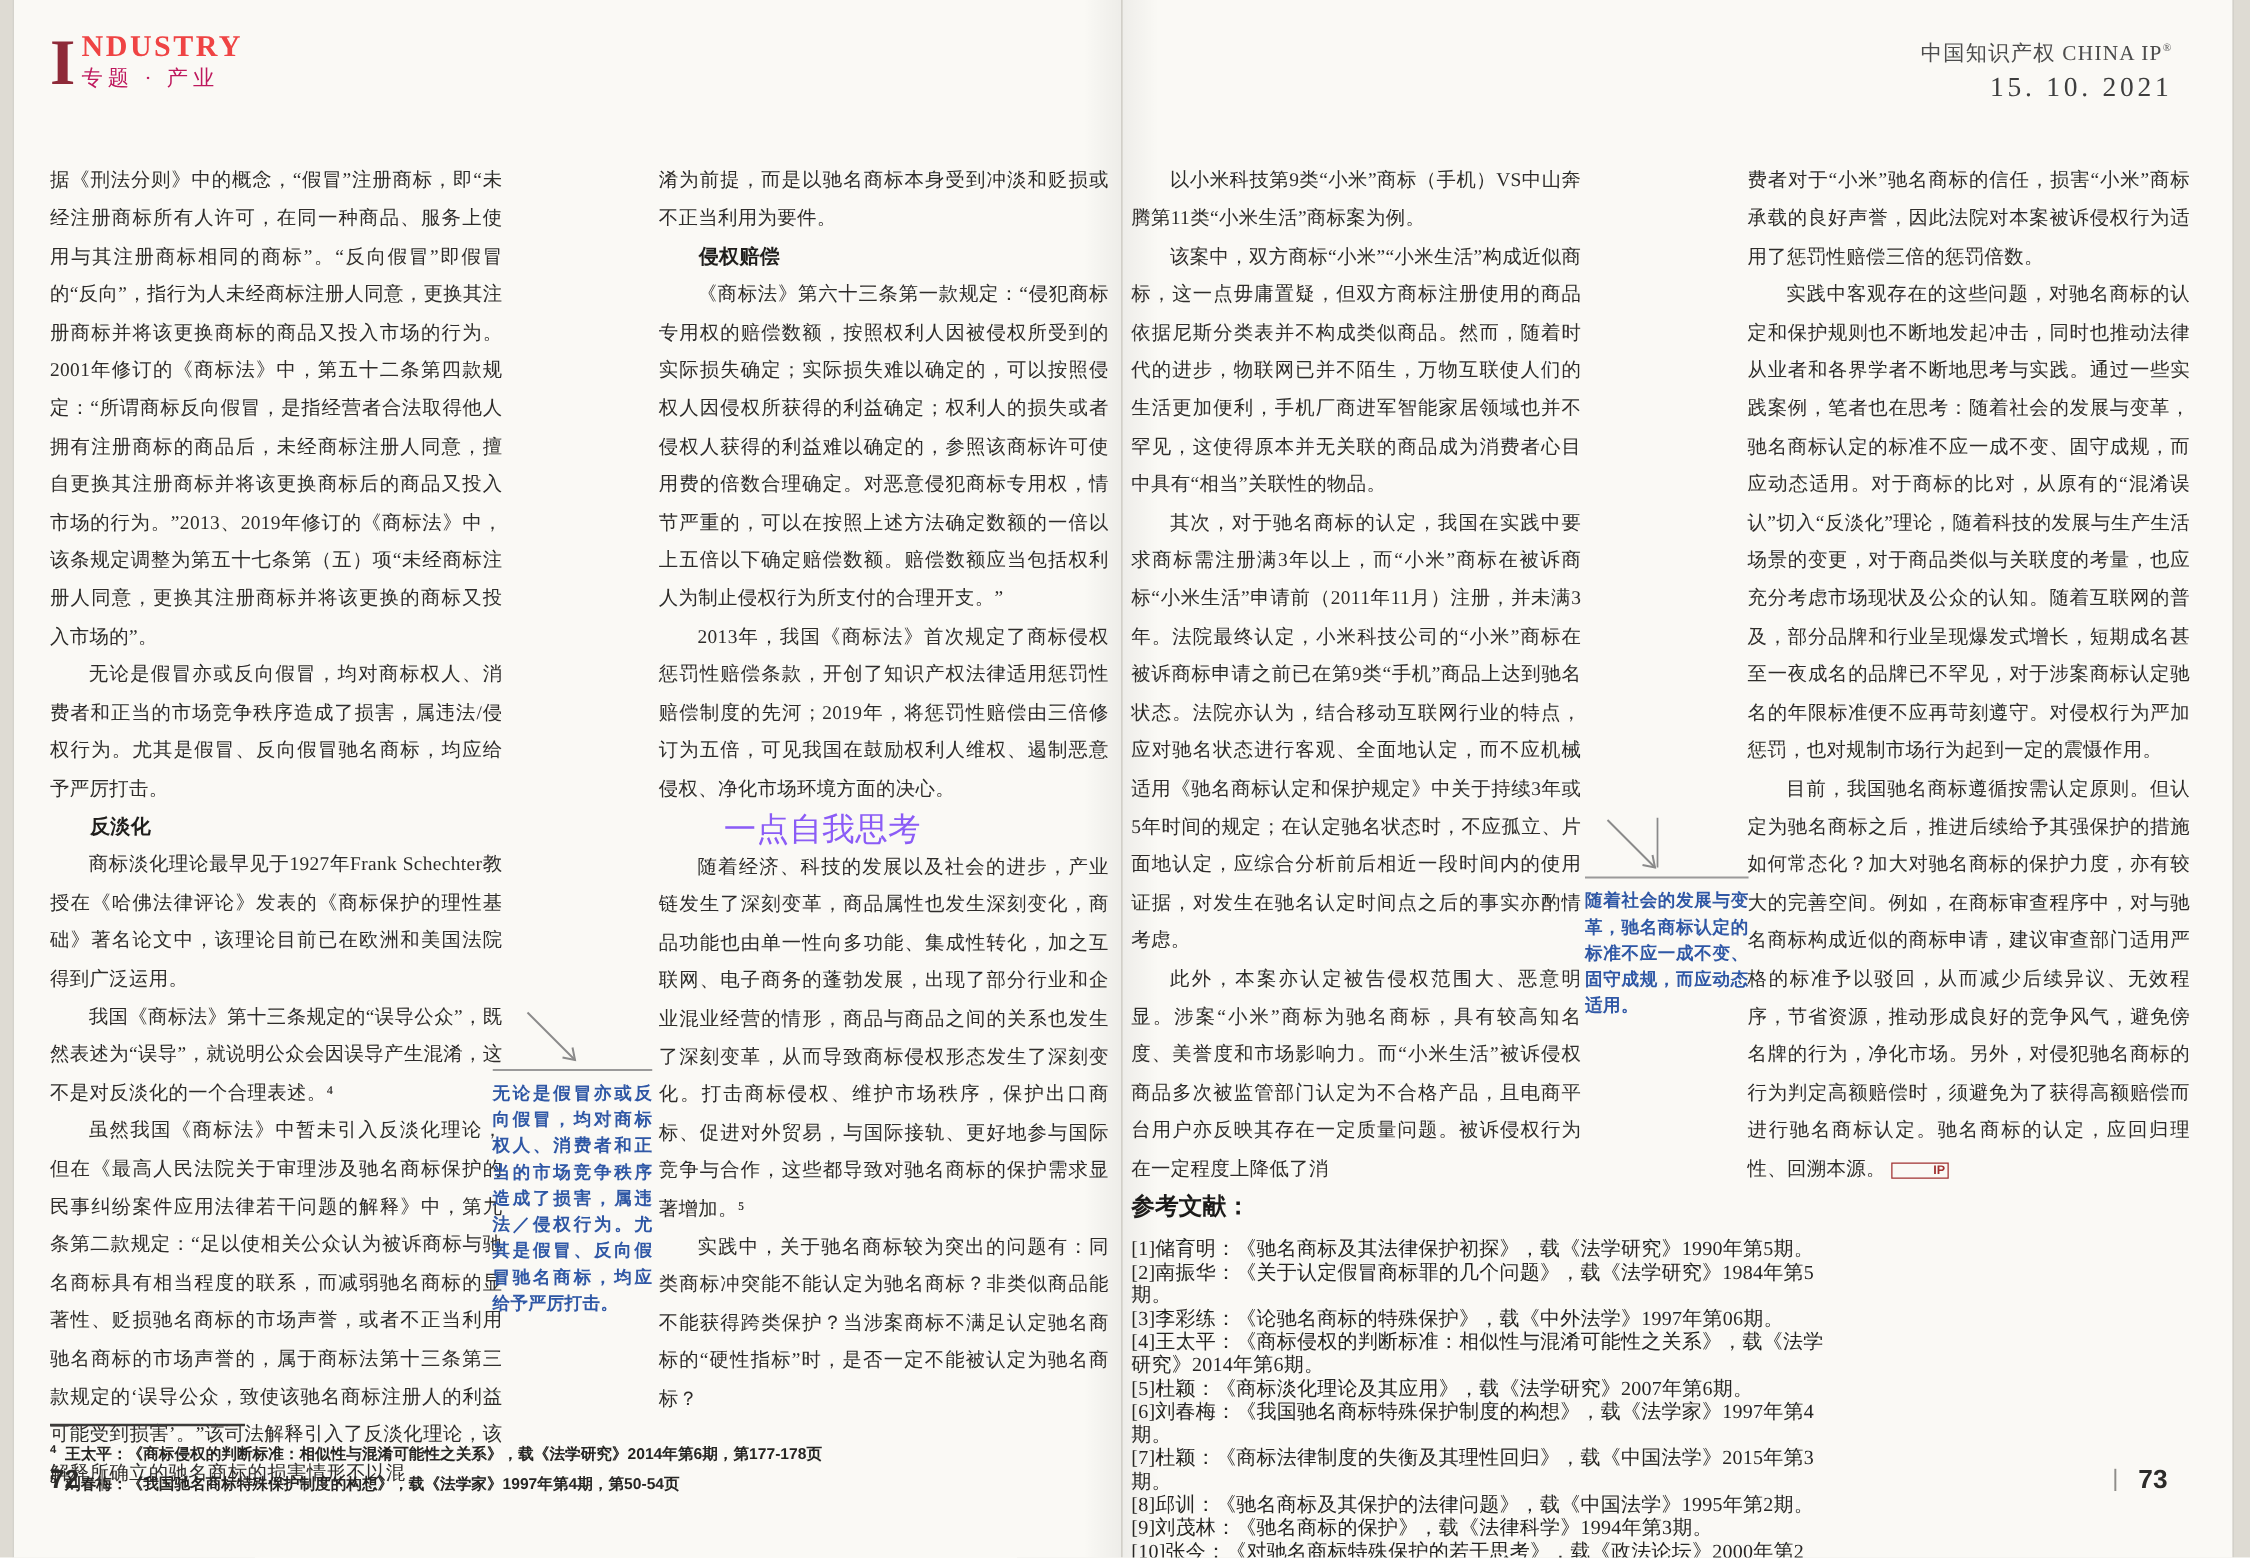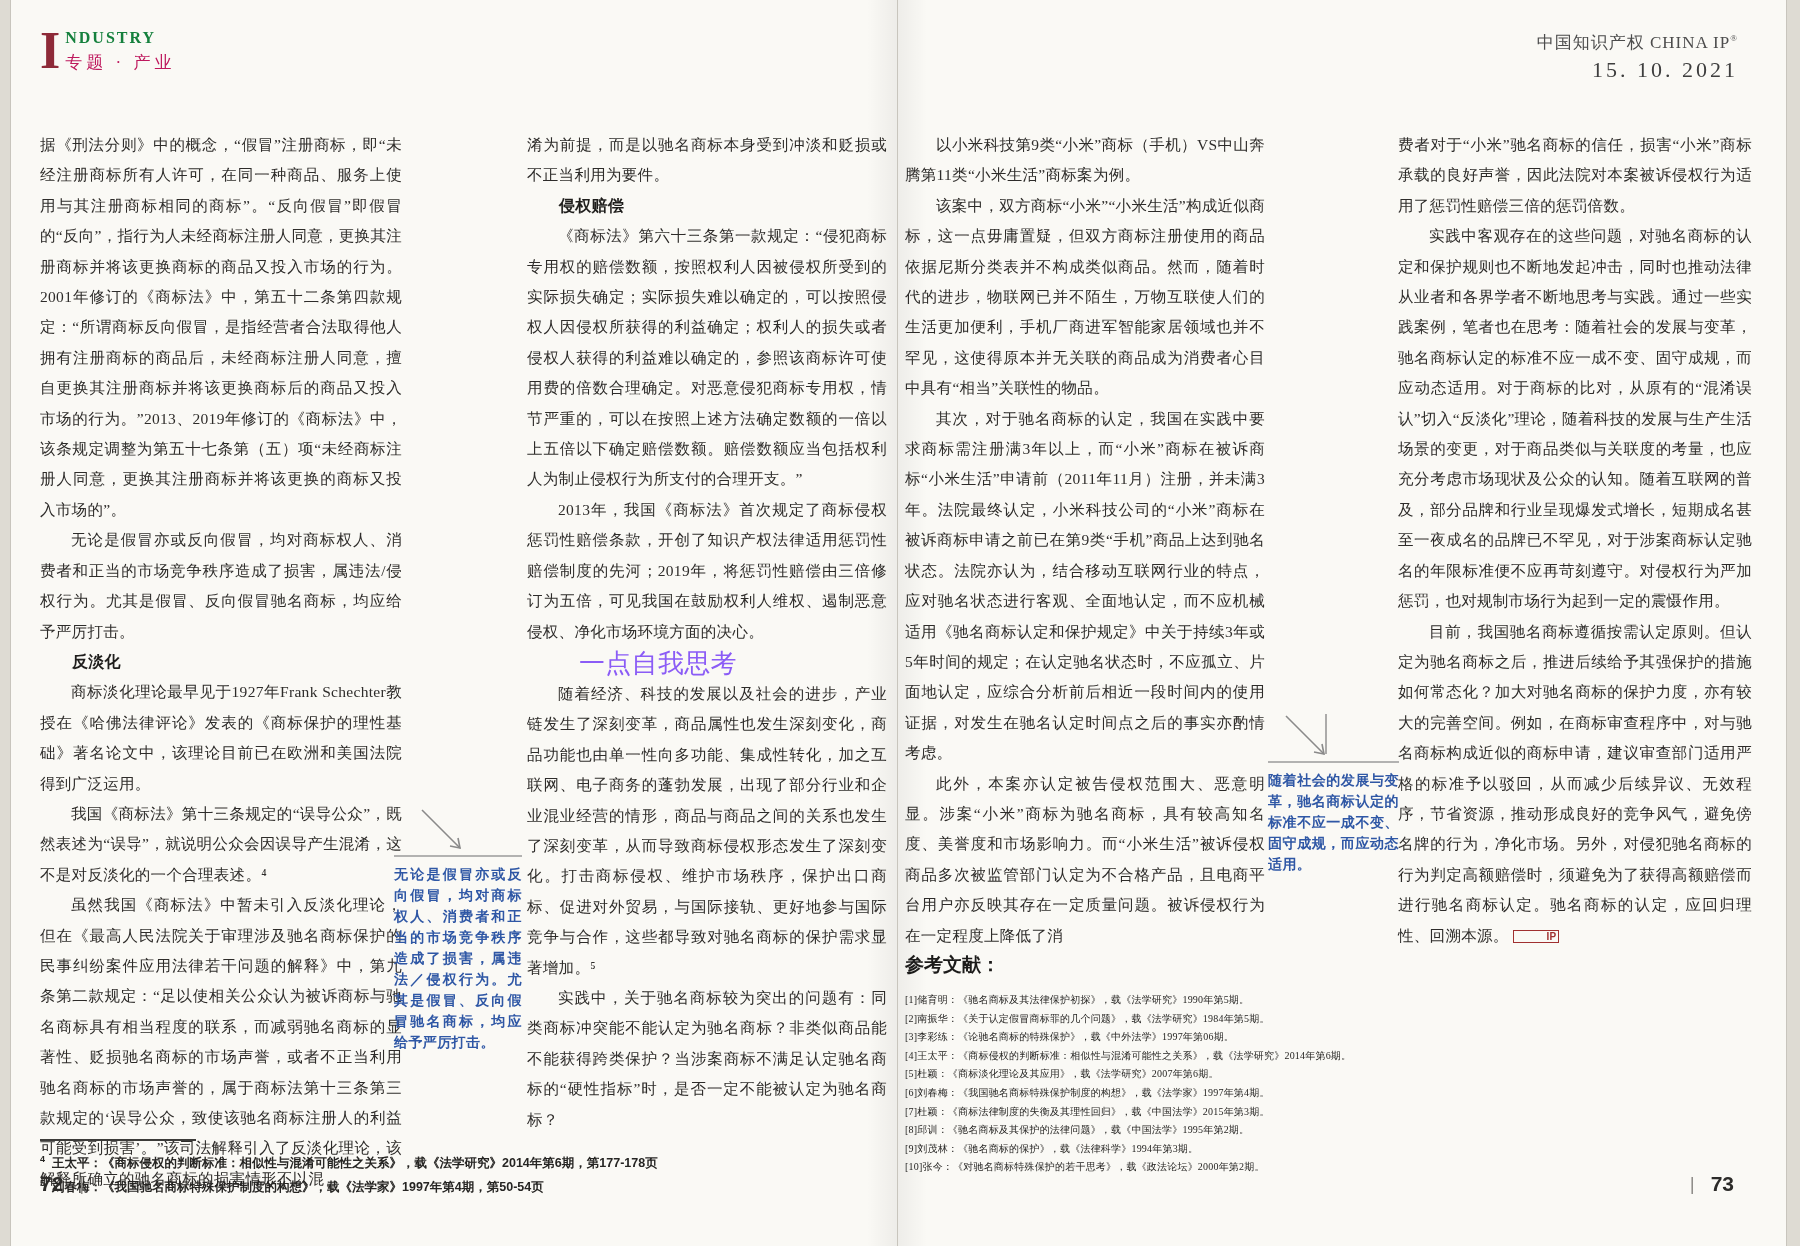--- a/index.html
+++ b/index.html
@@ -9,21 +9,21 @@
   .edge-line.l{left:10px;} .edge-line.c{left:897px;} .edge-line.r{left:1786px;}
   .fold-shade{position:absolute;top:0;bottom:0;left:867px;width:60px;
     background:linear-gradient(to right,rgba(0,0,0,0),rgba(0,0,0,0.05) 50%,rgba(0,0,0,0));}
   .edge-shade-l{position:absolute;top:0;bottom:0;left:0;width:10px;background:#dedbd3;}
   .edge-shade-r{position:absolute;top:0;bottom:0;left:1787px;width:13px;background:#dedbd3;}
 
   
   .hdr-left{position:absolute;left:40px;top:26px;display:flex;align-items:flex-start;}
   .hdr-initial{font-size:52px;line-height:50px;font-weight:bold;color:#8e2a38;margin-right:5px;}
   .hdr-stack{display:flex;flex-direction:column;}
-  .hdr-en{font-size:16px;line-height:24px;letter-spacing:2px;color:#15803d;font-weight:bold;}
+  .hdr-en{font-size:24px;line-height:24px;letter-spacing:2px;color:#ef4444;font-weight:bold;}
   .hdr-cn{font-size:17px;line-height:26px;letter-spacing:4px;color:#be185d;}
   .hdr-right{position:absolute;right:62px;top:26px;text-align:right;color:#4c4c4c;margin-left:20px;}
   .hdr-mag{font-size:17px;line-height:24px;letter-spacing:1px;}
   .hdr-mag sup{font-size:9px;}
   .hdr-date{font-size:22px;line-height:30px;letter-spacing:3px;color:#3e3e3e;}
 
   
   .col{position:absolute;top:130px;text-align:justify;color:#2e2c2a;
        font-size:15.5px;line-height:30.4px;letter-spacing:0.3px;}
   .col p{margin:0;text-indent:2em;}
@@ -33,35 +33,35 @@
   #r-col1{left:905px;width:360px;height:810px;}
   #r-col2{left:1398px;width:354px;height:1010px;}
   .subhead{font-family:"Liberation Sans","DejaVu Sans",sans-serif;font-weight:bold;
            font-size:16px;text-indent:1.8em;color:#1f1e1c;margin:0;}
   .bigheading{font-family:"Liberation Sans","DejaVu Sans",sans-serif;font-weight:normal;
            font-size:26px;line-height:32px;color:#8b5cf6;margin:30px 0 16px 0;text-indent:0;}
 
   
   .pullquote{position:absolute;width:128px;}
   #pq-left{left:394px;top:808px;}
-  #pq-right{left:1268px;top:714px;width:131px;}
+  #pq-right{left:1268px;top:654px;width:131px;}
   .pq-arrow{display:block;margin-bottom:4px;}
   .pq-text{font-family:"Liberation Sans","DejaVu Sans",sans-serif;font-weight:bold;
            font-size:14px;line-height:21px;color:#2f57a5;text-align:justify;letter-spacing:0.4px;}
 
   
   .fn-rule{position:absolute;left:40px;top:1139px;width:156px;height:2px;background:#3c3b39;}
   .footnotes{position:absolute;left:40px;top:1150px;width:640px;
      font-family:"Liberation Sans","DejaVu Sans",sans-serif;font-size:12.5px;
      line-height:19.5px;color:#262523;font-weight:600;}
   .footnotes sup{font-size:9px;margin-right:7px;}
   .references{position:absolute;left:905px;top:952px;width:560px;color:#262523;}
   .ref-title{font-family:"Liberation Sans","DejaVu Sans",sans-serif;font-weight:bold;
      font-size:19px;margin-bottom:13px;color:#1c1b1a;}
-  .ref-item{font-size:10px;line-height:18.6px;letter-spacing:0.2px;}
+  .ref-item{font-size:16px;line-height:18.6px;letter-spacing:0.2px;}
 
   
   .pagenum{position:absolute;top:1172px;font-family:"Liberation Sans","DejaVu Sans",sans-serif;
      font-size:21px;font-weight:bold;color:#2c2b29;display:flex;align-items:center;gap:16px;}
   #pn-left{left:40px;} #pn-right{right:66px;}
   .pgdiv{font-weight:400;color:#8f8d89;font-size:19px;}
 
   .ip-mark{display:inline-block;font-family:"Liberation Sans","DejaVu Sans",sans-serif;
      font-size:10px;font-weight:bold;color:#a03030;border:1.5px solid #a03030;
      line-height:11px;padding:0 2px;margin-left:4px;vertical-align:1px;letter-spacing:0;}

